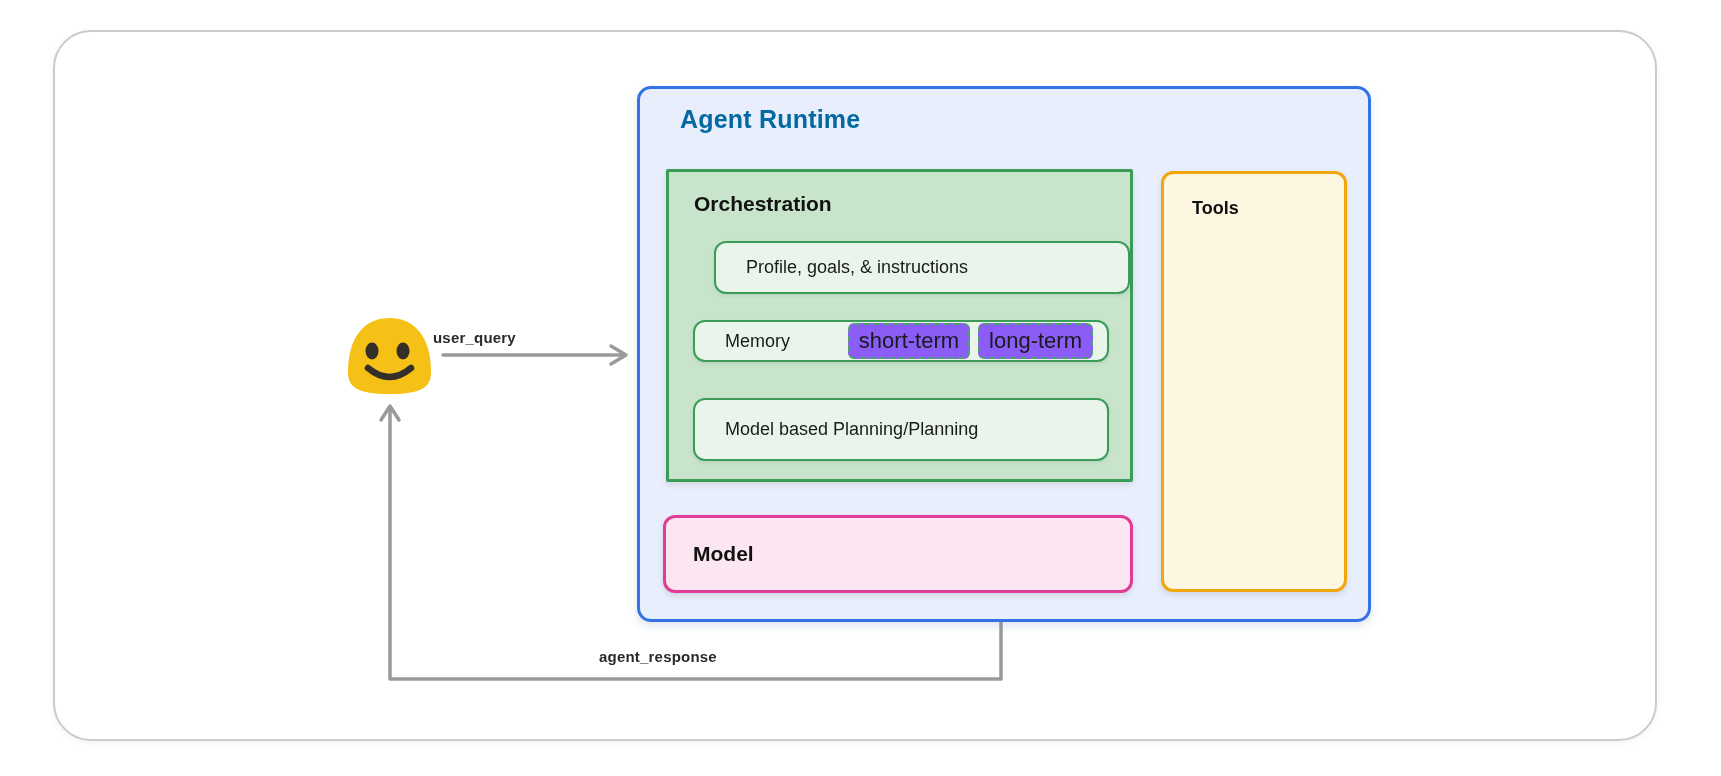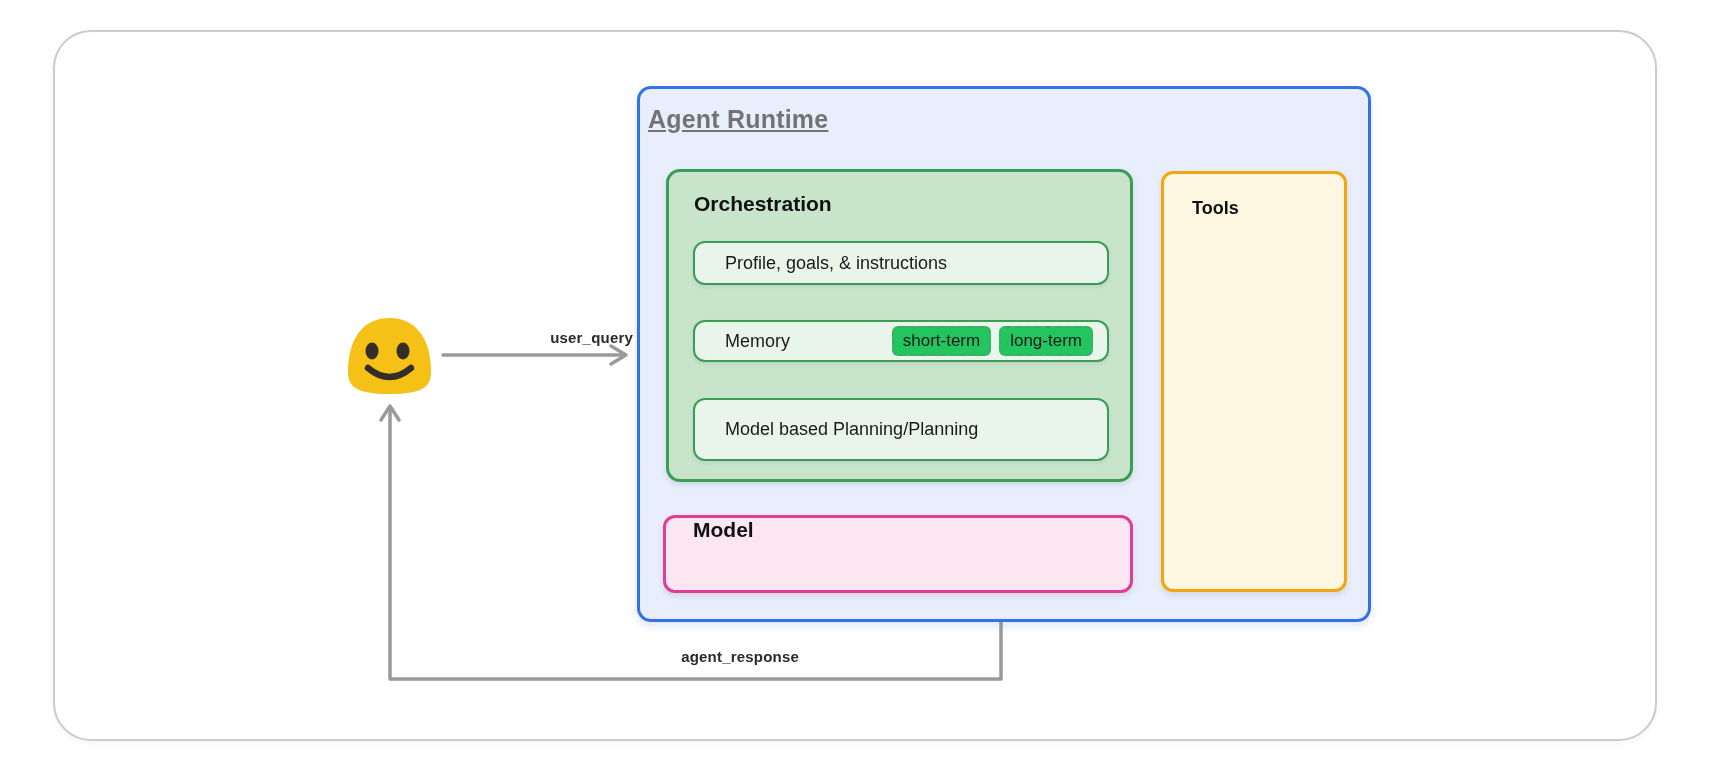--- a/index.html
+++ b/index.html
@@ -11,67 +11,67 @@
     background: #ffffff; border: 2px solid #cbcbcb; border-radius: 38px;
     box-shadow: 0 2px 6px rgba(0,0,0,0.05);
   }
 
   .runtime-box {
     position: absolute; left: 637px; top: 86px; width: 734px; height: 536px;
     background: #e8eefb; border: 3px solid #3572e4; border-radius: 14px;
     box-shadow: 0 4px 10px rgba(66,103,178,0.18); box-sizing: border-box;
   }
   .runtime-title {
-    position: absolute; left: 8px; top: 16px;
-    font-size: 25px; font-weight: 700; letter-spacing: 0.2px; color: #737373; text-decoration: underline;
+    position: absolute; left: 40px; top: 16px;
+    font-size: 25px; font-weight: 700; letter-spacing: 0.2px; color: #0369a1;
   }
 
   .orchestration-box {
     position: absolute; left: 26px; top: 80px; width: 467px; height: 313px;
-    background: #c8e5cc; border: 3px solid #3b9c58; border-radius: 14px;
+    background: #c8e5cc; border: 3px solid #3b9c58; border-radius: 2px;
     box-shadow: 0 3px 6px rgba(0,0,0,0.10); box-sizing: border-box;
   }
   .orchestration-title {
     position: absolute; left: 25px; top: 20px;
     font-size: 21px; font-weight: 700; color: #111111;
   }
   .orch-item {
     position: absolute; left: 24px; width: 416px;
     background: #e9f5eb; border: 2px solid #3b9c58; border-radius: 12px;
     box-shadow: 0 2px 4px rgba(0,0,0,0.08); box-sizing: border-box;
     display: flex; align-items: center; padding: 0 14px 0 30px;
     font-size: 18px; font-weight: 500; color: #1a1a1a;
   }
-  .orch-item.profile   { top: 69px;  height: 44px; }
+  .orch-item.profile   { top: 69px;  height: 53px; margin-left: 21px; }
   .orch-item.memory    { top: 148px; height: 42px; }
   .orch-item.reasoning { top: 226px; height: 63px; }
 
   .memory-chips { margin-left: auto; display: flex; gap: 8px; }
   .chip {
-    border: 2px dashed #4aa56a; border-radius: 6px; background: #22c55e;
-    padding: 3px 9px; font-size: 17px; font-weight: 500; color: #1a1a1a; white-space: nowrap;
+    border: 2px dashed #4aa56a; border-radius: 6px; background: #8b5cf6;
+    padding: 3px 9px; font-size: 22px; font-weight: 500; color: #1a1a1a; white-space: nowrap;
   }
 
   .model-box {
     position: absolute; left: 23px; top: 426px; width: 470px; height: 78px;
     background: #fce6f1; border: 3px solid #e23d96; border-radius: 12px;
     box-shadow: 0 3px 6px rgba(0,0,0,0.10); box-sizing: border-box;
-    display: flex; padding-left: 27px;
+    display: flex; align-items: center; padding-left: 27px;
     font-size: 21px; font-weight: 700; color: #111111;
   }
 
   .tools-box {
     position: absolute; left: 521px; top: 82px; width: 186px; height: 421px;
     background: #fdf6e0; border: 3px solid #f2a60d; border-radius: 12px;
     box-shadow: 0 3px 6px rgba(0,0,0,0.10); box-sizing: border-box;
   }
   .tools-title { position: absolute; left: 28px; top: 24px; font-size: 18px; font-weight: 700; color: #111111; }
 
   .flow-label {
-    position: absolute; width: 200px; text-align: right;
+    position: absolute; width: 200px; text-align: left;
     font-size: 15px; font-weight: 700; color: #2a2a2a; letter-spacing: 0.2px;
   }
   .flow-label.query    { left: 433px; top: 329px; }
   .flow-label.response { left: 599px; top: 648px; }
 
   .arrows-svg, .user-svg { position: absolute; pointer-events: none; }
   .arrows-svg { left: 0; top: 0; }
   .user-svg { left: 342px; top: 314px; }
 </style>
 </head>

